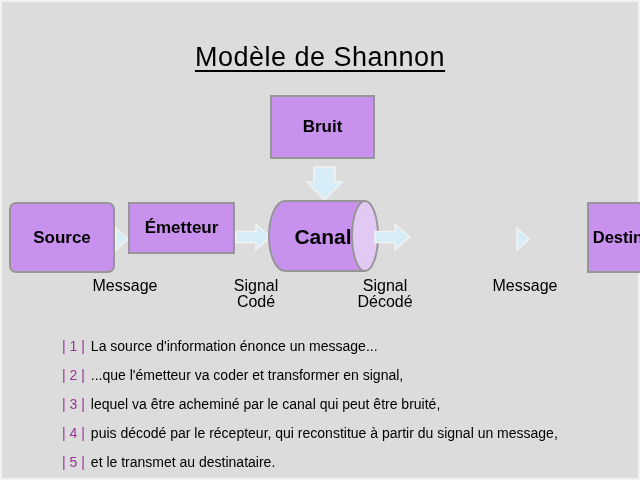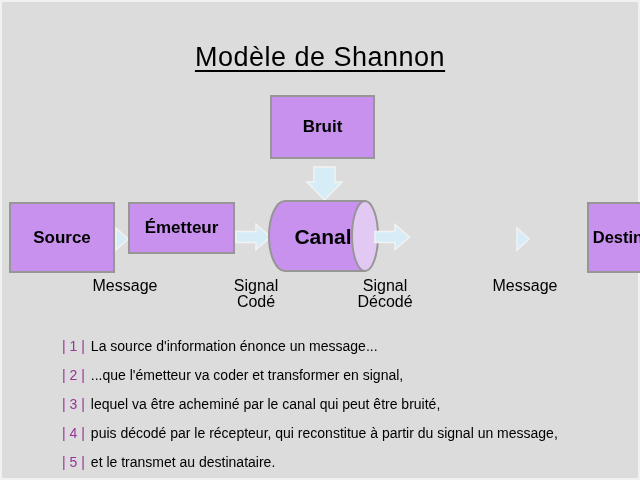--- a/index.html
+++ b/index.html
@@ -17,21 +17,21 @@
     font-size:27px; font-weight:normal; letter-spacing:.5px;
     text-decoration:underline; text-decoration-thickness:2px; text-underline-offset:4px;
   }
   .box{
     position:absolute; box-sizing:border-box;
     background:var(--box_fill,#c891ee);
     border:2px solid var(--box_border,#969696);
     display:flex; align-items:center; justify-content:center;
     font-weight:bold; font-size:17px; white-space:nowrap;
   }
-  #box-source{left:9px;   top:202px; width:106px; height:71px;}
+  #box-source{left:9px;   top:202px; width:106px; height:71px;border-radius:7px;}
   #box-emetteur{left:128px;top:202px; width:107px; height:52px;}
   #box-recepteur{left:410px;top:202px;width:105px; height:71px;}
   #box-destinataire{left:551px;top:202px;width:106px;height:71px; font-size:16.5px;margin-left:36px;}
   #box-bruit{left:270px;  top:95px;  width:105px; height:64px;}
 
   .svg-abs{position:absolute; overflow:visible;}
   .cyl-body{fill:var(--box_fill,#c891ee); stroke:var(--box_border,#969696); stroke-width:2;}
   .cyl-cap{fill:var(--cylinder_cap_fill,#e2c9f4); stroke:var(--box_border,#969696); stroke-width:2;}
   .canal-label{
     position:absolute; left:266px; top:198px; width:114px; height:78px;

